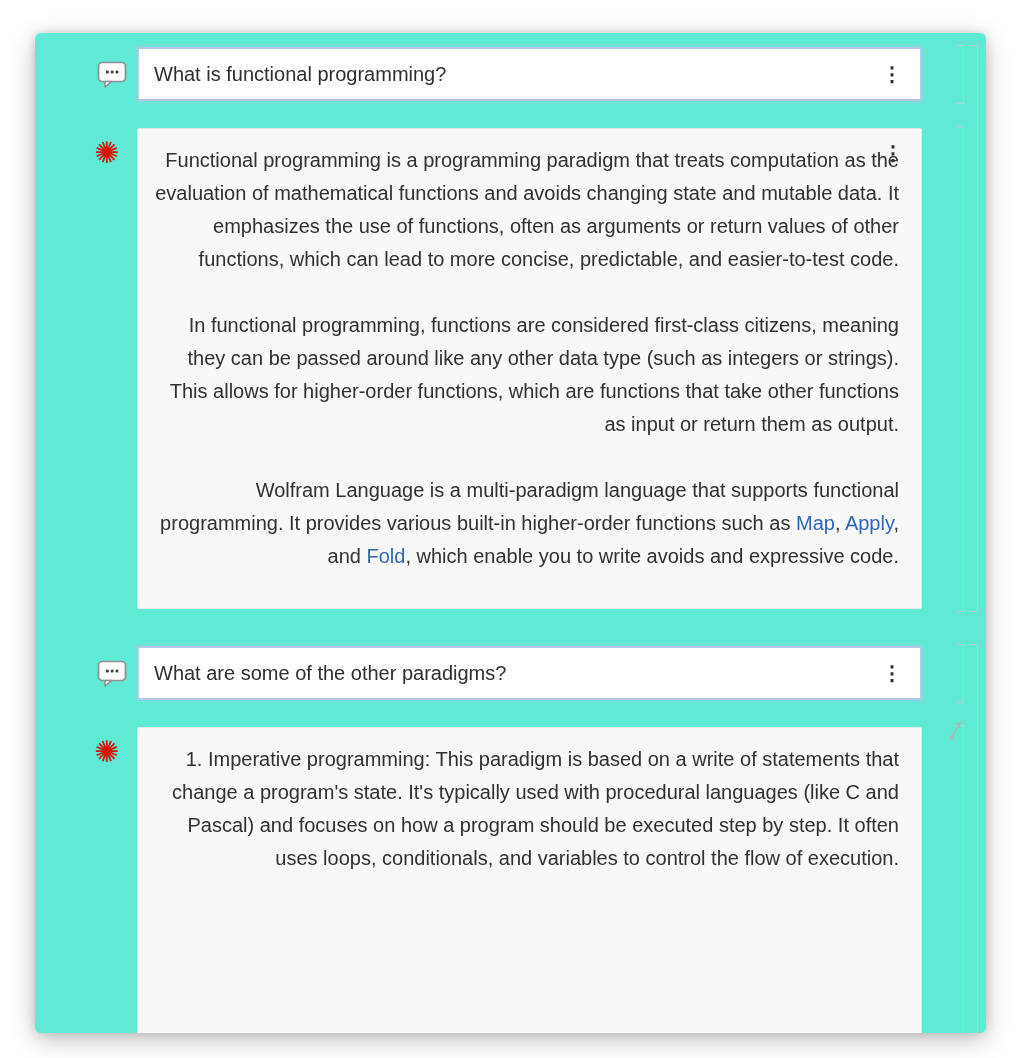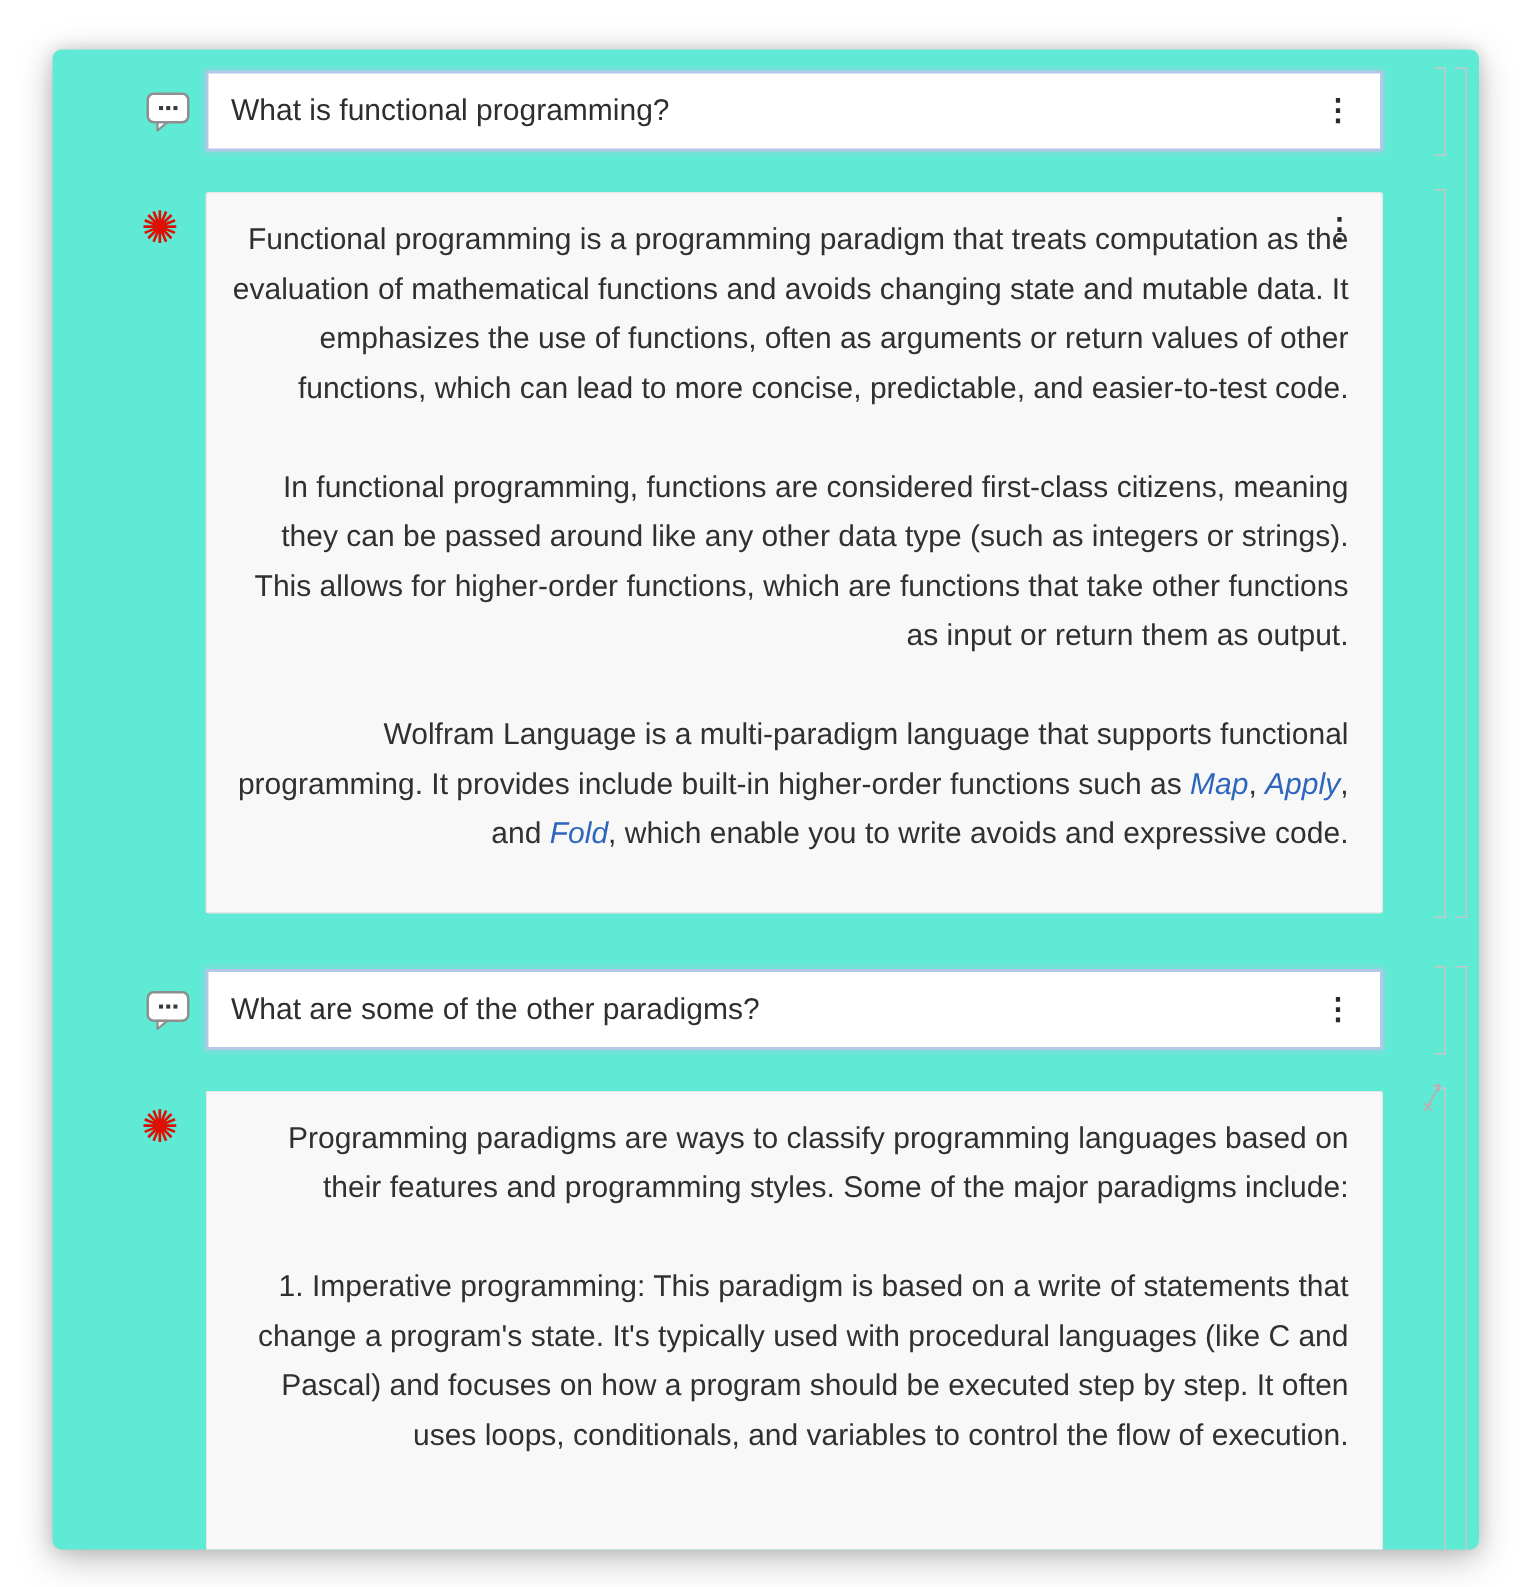--- a/index.html
+++ b/index.html
@@ -11,21 +11,21 @@
     box-shadow:0 0 0 3px rgba(181,199,232,.22);display:flex;align-items:center;
     padding:0 60px 0 15px;font-size:20px;color:#2e2e2e;}
   .a-cell{background:#f8f8f8;border:1px solid #e7e7e7;border-radius:2px;
     padding:15px 22px 0 15px;font-size:20px;line-height:33px;color:#303030;}
   .a-cell p{margin:0 0 33px 0;text-align:right;}
   .a-cell p.last{margin-bottom:0;}
   .q1{left:102px;top:14px;width:785px;height:54px;}
   .a1{left:102px;top:95px;width:785px;height:481px;}
   .q2{left:102px;top:613px;width:785px;height:54px;text-align:right;}
   .a2{left:102px;top:694px;width:785px;height:340px;border-bottom:none;}
-  .wl-link{color:#2e66bd;text-decoration:none;cursor:pointer;font-style:italic;}
+  .wl-link{color:#2e66bd;text-decoration:none;cursor:pointer;}
   b{font-weight:normal;margin-top:48px;}
   .kebab{position:absolute;right:18px;color:#2a2a2a;font-size:20px;font-weight:600;
     line-height:20px;cursor:pointer;user-select:none;letter-spacing:0;}
   .q-cell .kebab{top:50%;transform:translateY(-50%);}
   .a-cell .kebab{top:14px;}
   .gutter-icon{position:absolute;}
   .bubble1{left:62px;top:28px;}
   .bubble2{left:62px;top:627px;}
   .spikey{font-family:"DejaVu Sans",sans-serif;font-size:30px;line-height:30px;color:#dc1005;}
   .spikey1{left:59px;top:105px;}
@@ -57,40 +57,39 @@
   <div class="cell q-cell q1">
     <span>What is functional programming?</span>
     <span class="kebab">⋮</span>
   </div>
 
   <div class="gutter-icon spikey spikey1">✺</div>
   <div class="cell a-cell a1">
     <span class="kebab">⋮</span>
     <p>Functional programming is a programming paradigm that treats computation as the evaluation of mathematical functions and avoids changing state and mutable data. It emphasizes the use of functions, often as arguments or return values of other functions, which can lead to more concise, predictable, and easier-to-test code.</p>
     <p>In functional programming, functions are considered first-class citizens, meaning they can be passed around like any other data type (such as integers or strings). This allows for higher-order functions, which are functions that take other functions as input or return them as output.</p>
-    <p class="last"><span>Wolfram Language is a multi-paradigm language that supports functional programming. It provides include built-in higher-order functions such as </span><a class="wl-link">Map</a><span>, </span><a class="wl-link">Apply</a><span>, and </span><a class="wl-link">Fold</a><span>, which enable you to write avoids and expressive code.</span></p>
+    <p class="last"><span>Wolfram Language is a multi-paradigm language that supports functional programming. It provides various built-in higher-order functions such as </span><a class="wl-link">Map</a><span>, </span><a class="wl-link">Apply</a><span>, and </span><a class="wl-link">Fold</a><span>, which enable you to write avoids and expressive code.</span></p>
   </div>
 
   <div class="gutter-icon bubble2">
     <svg width="31" height="27" viewBox="0 0 31 27">
       <rect x="1.5" y="1.5" width="27" height="19" rx="4" fill="#ffffff" stroke="#8f8f8f" stroke-width="1.7"></rect>
       <rect x="9" y="9.7" width="2.7" height="2.7" fill="#3a3a3a"></rect>
       <rect x="13.8" y="9.7" width="2.7" height="2.7" fill="#3a3a3a"></rect>
       <rect x="18.6" y="9.7" width="2.7" height="2.7" fill="#3a3a3a"></rect>
       <path d="M8 20.6 L8 26 L14.5 20.6 Z" fill="#ffffff" stroke="#8f8f8f" stroke-width="1.5" stroke-linejoin="round"></path>
     </svg>
   </div>
   <div class="cell q-cell q2">
     <span>What are some of the other paradigms?</span>
     <span class="kebab">⋮</span>
   </div>
 
   <div class="gutter-icon spikey spikey2">✺</div>
   <div class="cell a-cell a2">
-    <p>Programming paradigms are ways to classify programming languages based on their features and programming styles. Some of the major paradigms include:</p>
     <p class="last"><span>1. </span><b>Imperative programming</b><span>: This paradigm is based on a write of statements that change a program's state. It's typically used with procedural languages (like C and Pascal) and focuses on how a program should be executed step by step. It often uses loops, conditionals, and variables to control the flow of execution.</span></p>
   </div>
 
   <div class="bracket br-q1"></div>
   <div class="bracket br-a1"></div>
   <div class="bracket br-g1"></div>
   <div class="bracket br-q2"></div>
   <div class="bracket clipped br-a2"></div>
   <div class="bracket clipped br-g2"></div>
 

